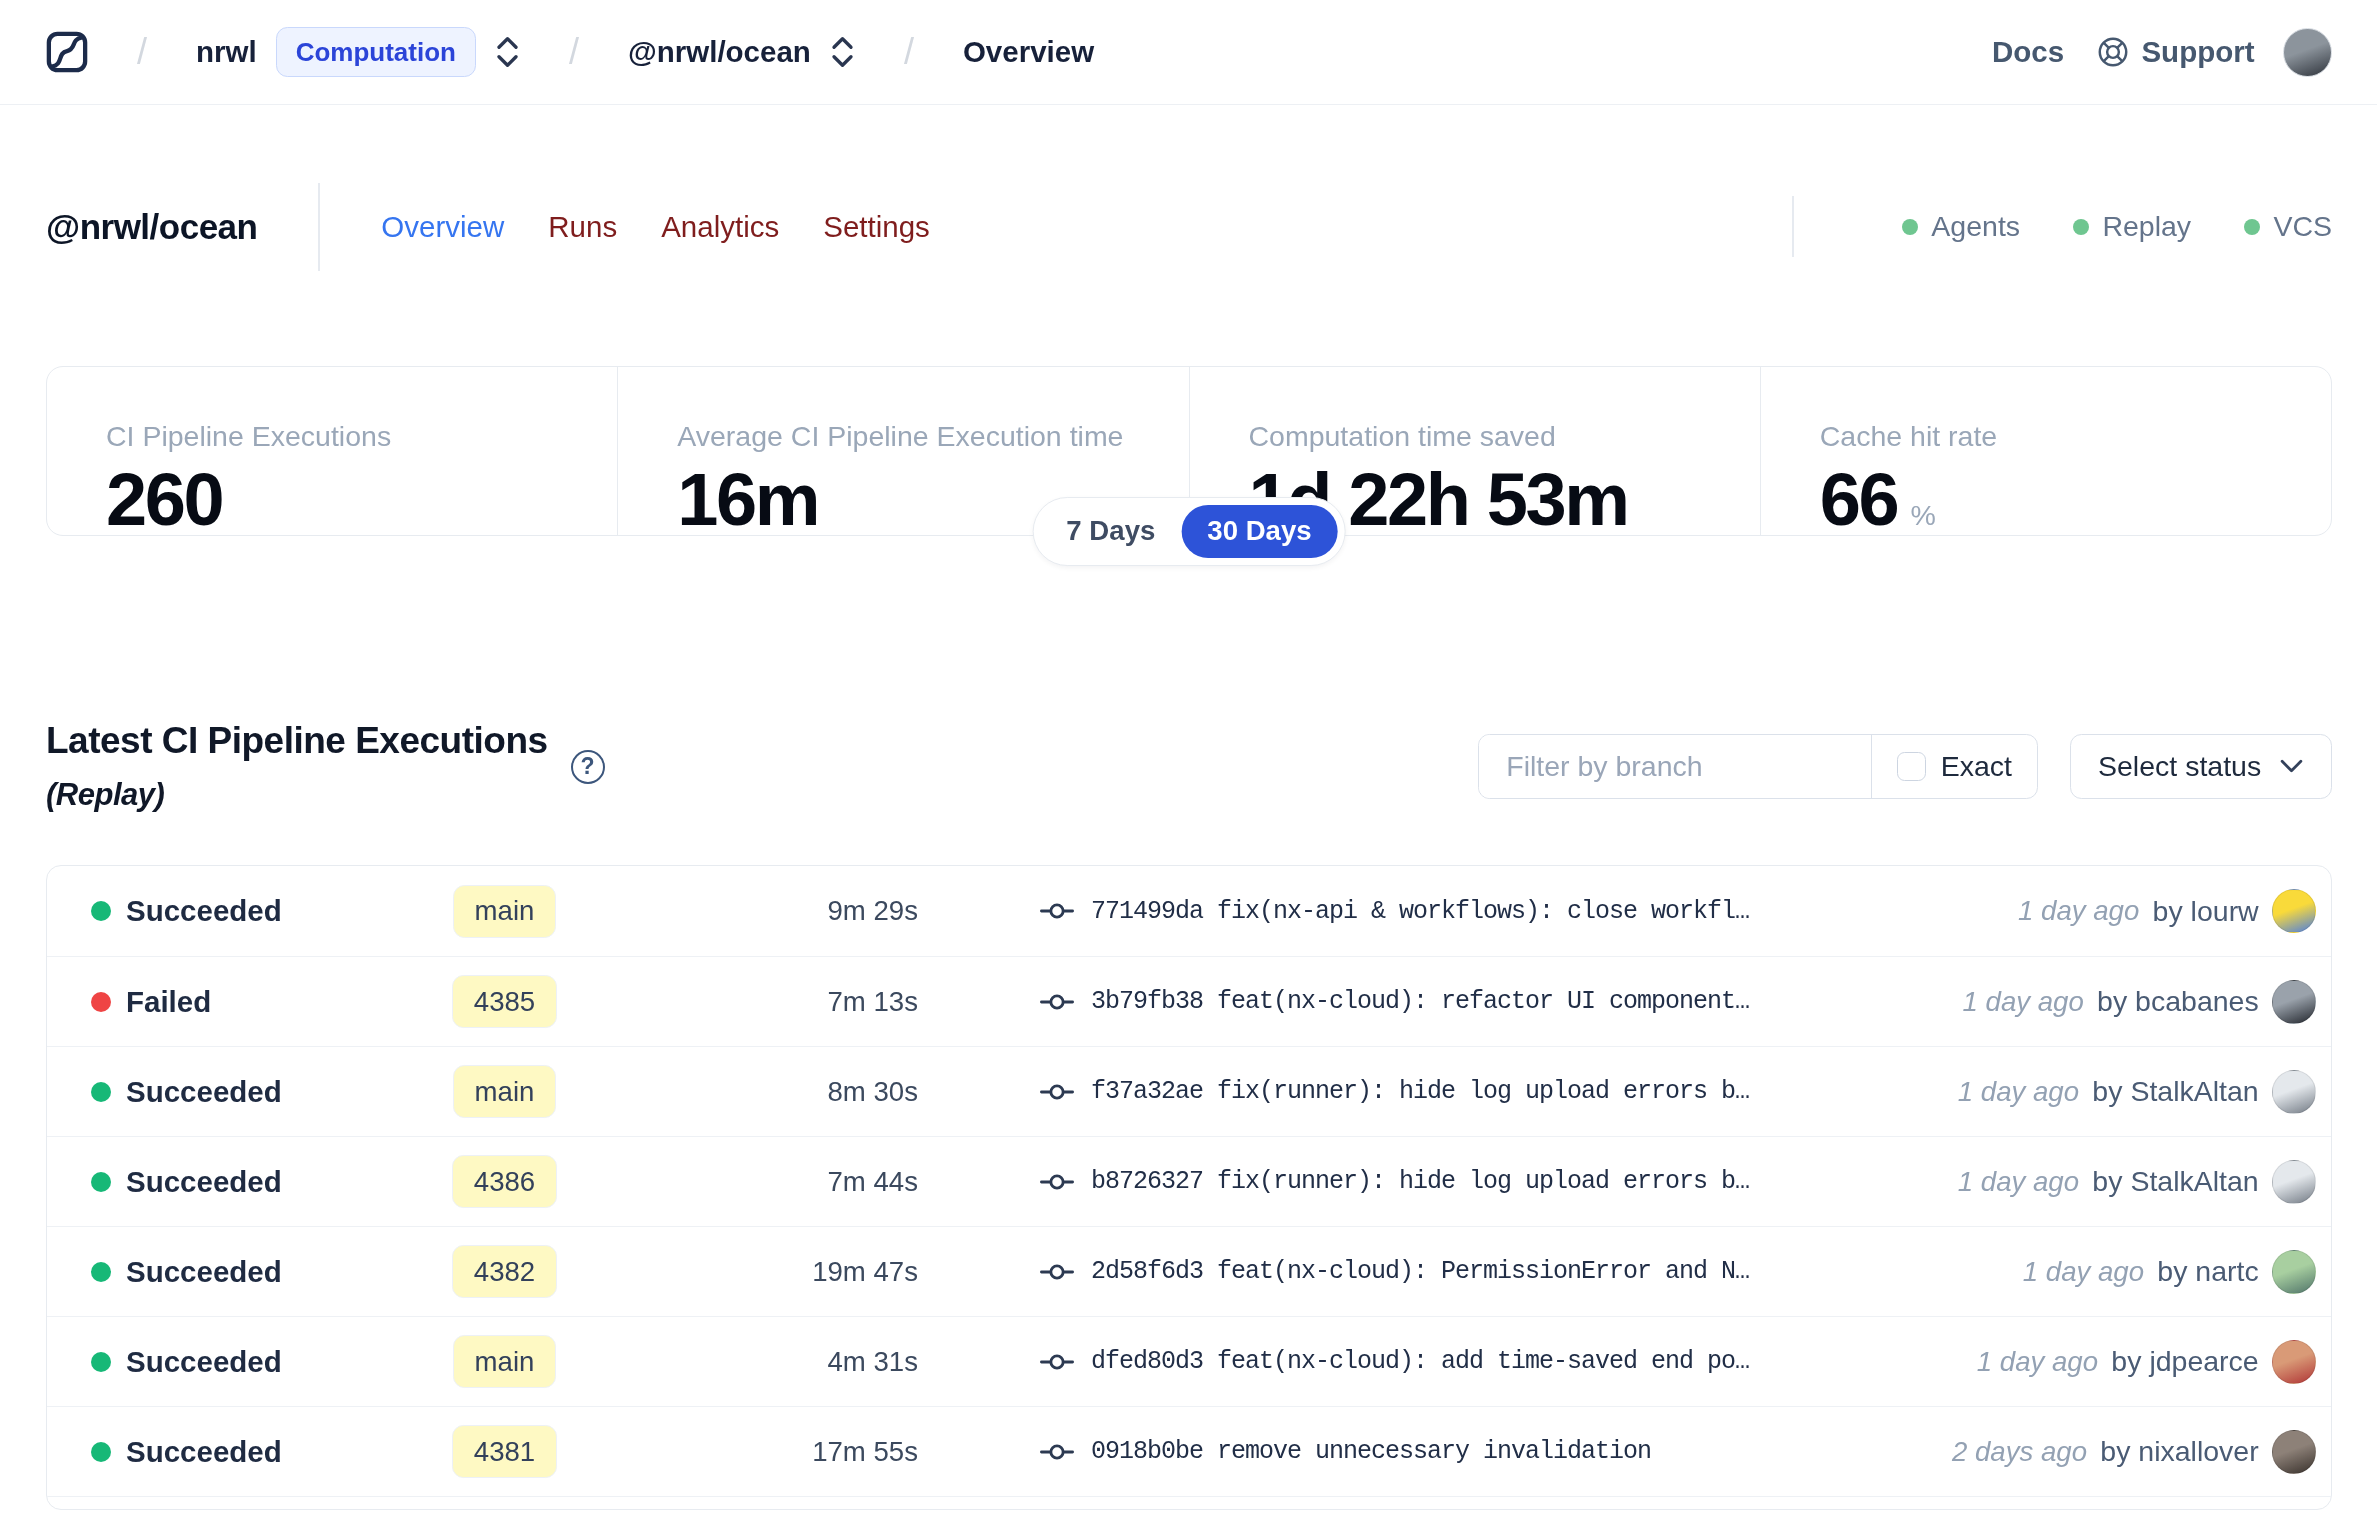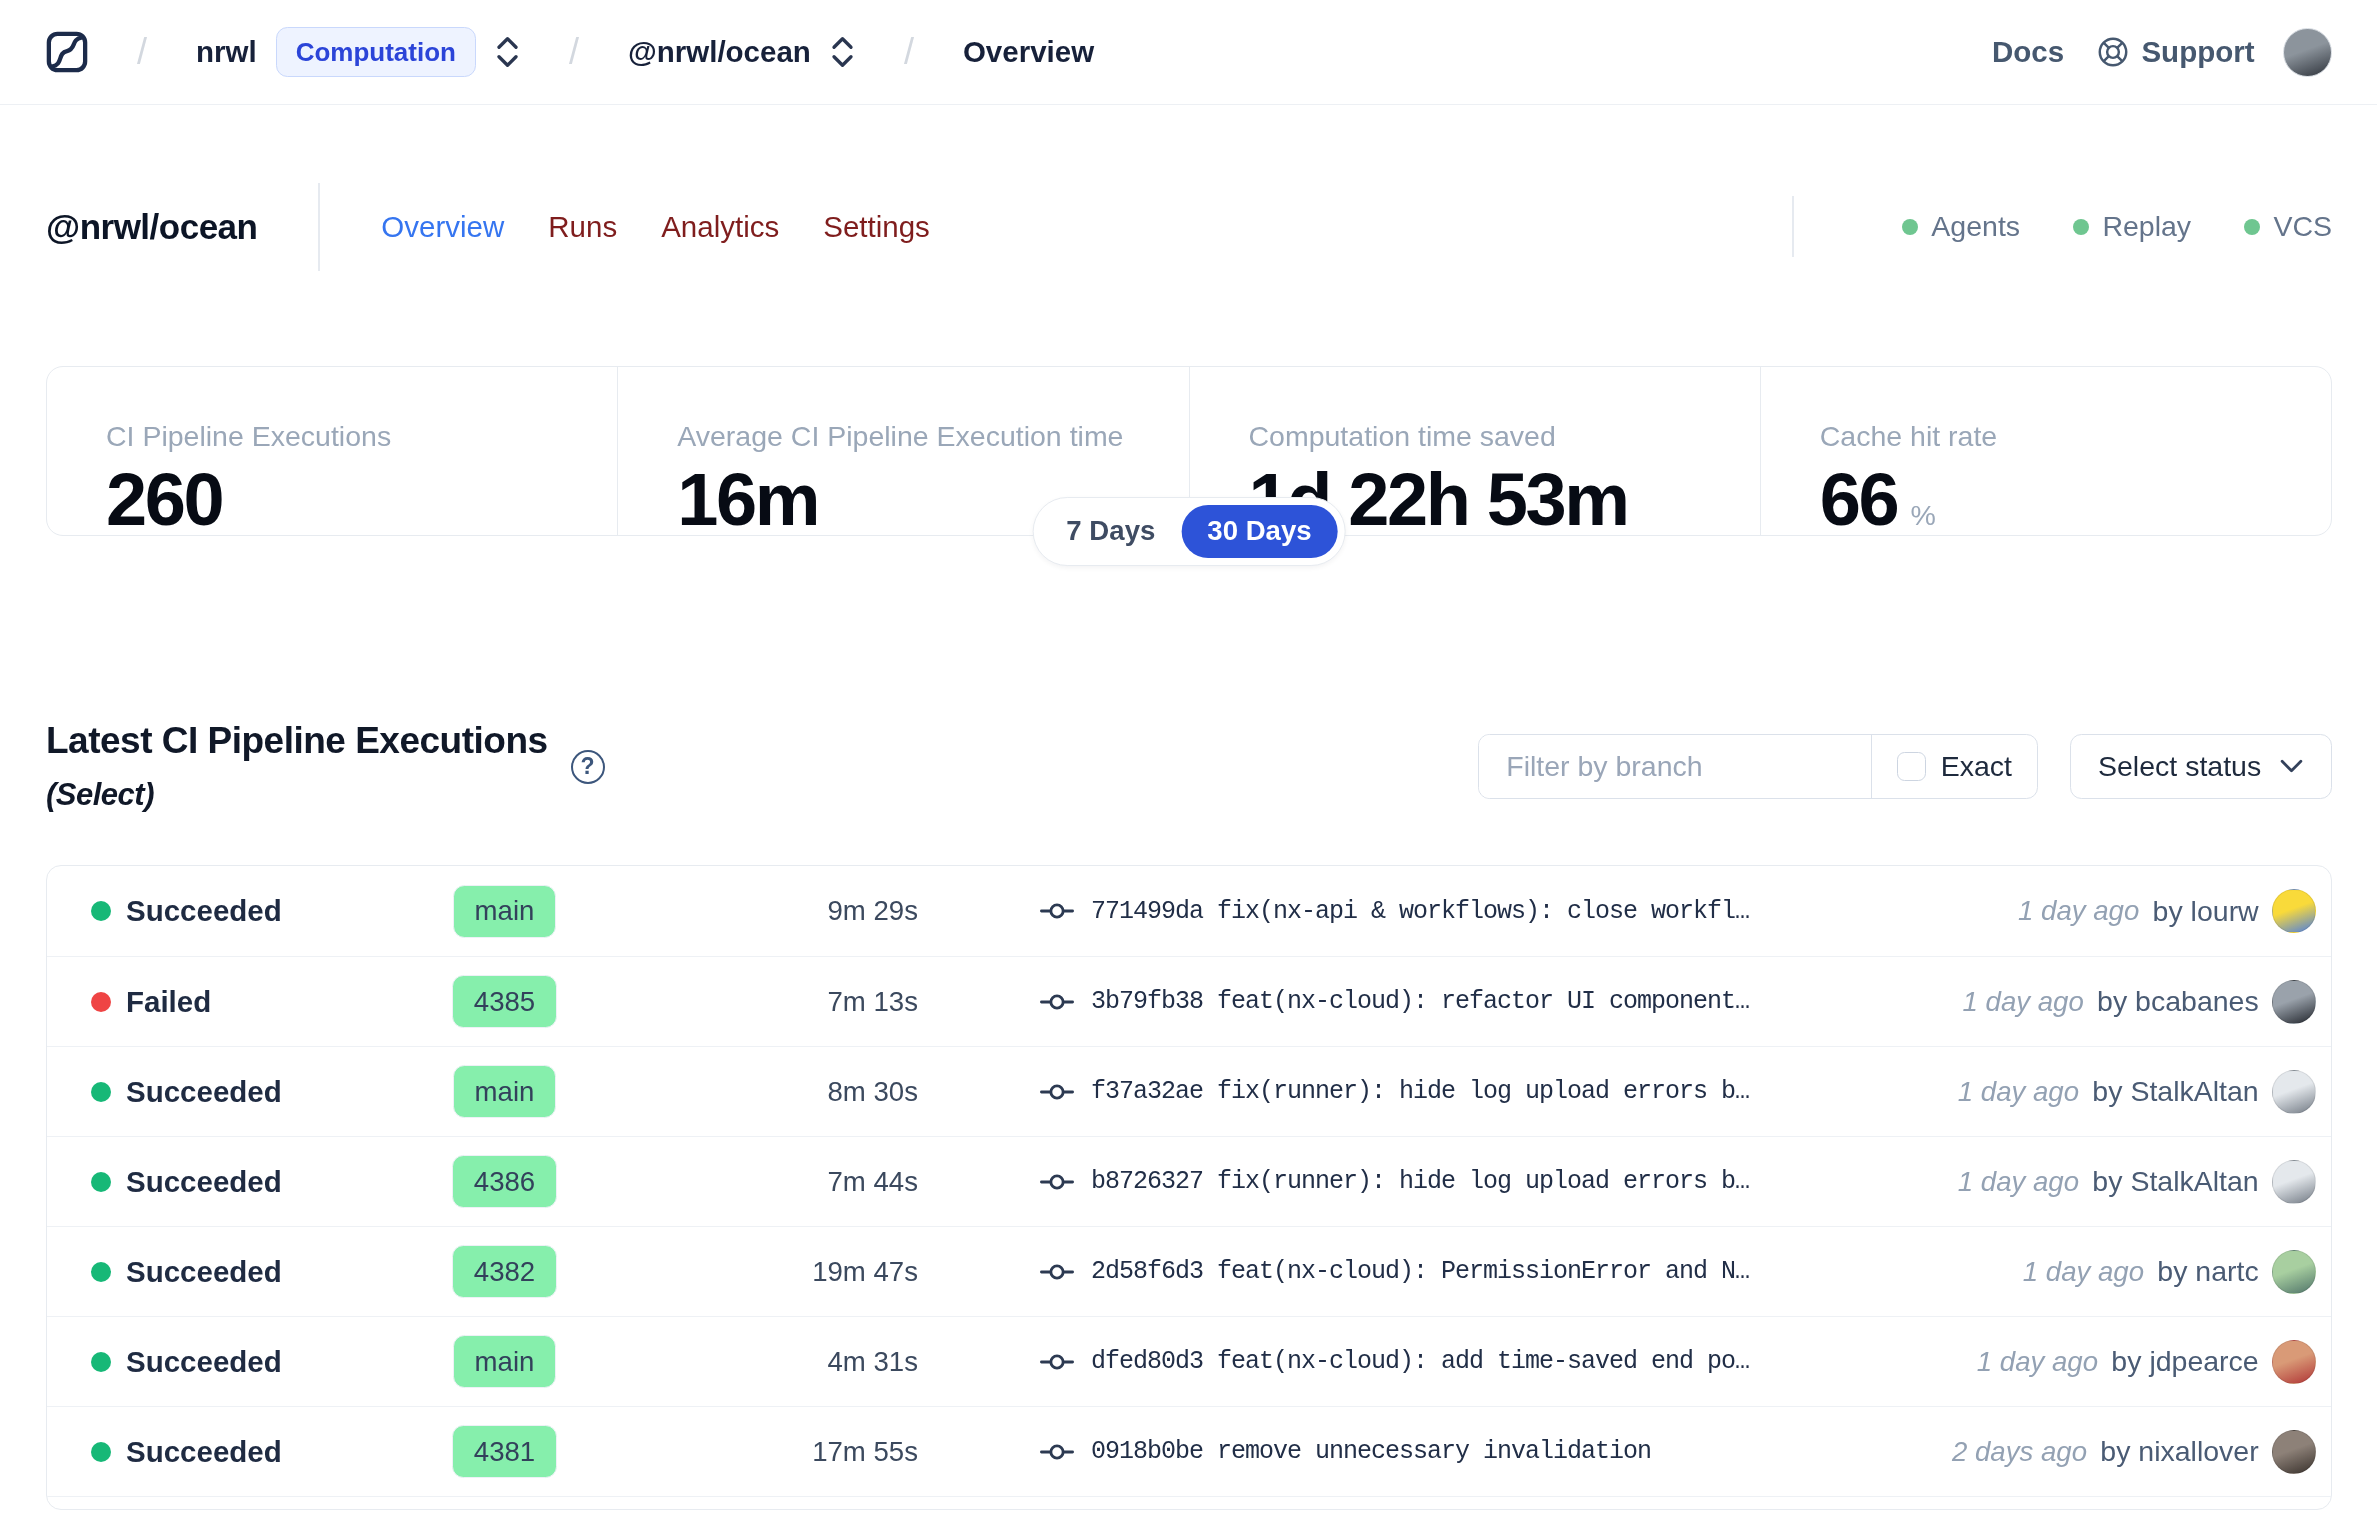--- a/index.html
+++ b/index.html
@@ -72,21 +72,21 @@
   .status-select{width:262px;display:flex;align-items:center;justify-content:space-between;border:1.9px solid #dbe1ea;
     border-radius:11.4px;padding:0 27px;font-size:28.5px;font-weight:500;color:#1e2a3d;height:65px;background:#fff;cursor:pointer;}
   
   .table-card{margin-top:52px;border:1.4px solid var(--card-border);border-radius:15px;height:645px;overflow:hidden;background:#fff;}
   .cipe-row{display:flex;align-items:center;height:90px;padding-left:44px;cursor:pointer;}
   .cipe-row + .cipe-row{border-top:1.4px solid var(--row-divider);}
   .cell-status{width:304px;display:flex;align-items:center;gap:15px;}
   .status-dot{width:20px;height:20px;border-radius:50%;flex:none;}
   .status-text{font-size:29.5px;font-weight:600;color:#1f2b42;}
   .cell-branch{width:219px;display:flex;justify-content:center;}
-  .branch-badge{background:#86efac;border:1.4px solid #edf1f6;border-radius:11.4px;padding:9.5px 21px;font-size:27.6px;color:#33415b;}
+  .branch-badge{background:#fef9c3;border:1.4px solid #edf1f6;border-radius:11.4px;padding:9.5px 21px;font-size:27.6px;color:#33415b;}
   .cell-duration{width:304px;text-align:right;font-size:27.6px;color:#3b495e;}
   .cell-commit{margin-left:122px;display:flex;align-items:center;gap:17px;flex:1;min-width:0;}
   .commit-text{font-family:Liberation Mono, monospace;font-size:25px;letter-spacing:-1px;color:#212e47;white-space:nowrap;overflow:hidden;}
   .cell-meta{display:flex;align-items:center;gap:13.3px;padding-right:15px;flex:none;}
   .time-ago{font-style:italic;color:#93a1b3;font-size:27.6px;}
   .author{color:#4a5b74;font-size:28.5px;font-weight:500;}
   .row-avatar{width:44px;height:44px;border-radius:50%;flex:none;border:1px solid rgba(0,0,0,.08);}
   .partial-row{height:9.5px;border-top:1.4px solid var(--row-divider);}
 </style>
 </head>
@@ -197,21 +197,21 @@
     </div>
     <div class="period-toggle">
       <span class="period-option">7 Days</span>
       <span class="period-option selected">30 Days</span>
     </div>
   </div>
 
   <div class="cipes-header">
     <span class="cipes-title">
       <span>Latest CI Pipeline Executions</span>
-      <span class="suffix">(Select)</span>
+      <span class="suffix">(Replay)</span>
     </span>
     <span class="help-icon">?</span>
     <div class="controls">
       <div class="filter-group">
         <input class="branch-input" type="text" placeholder="Filter by branch" style="">
         <label class="exact">
           <span class="checkbox"></span>
           <span>Exact</span>
         </label>
       </div>

